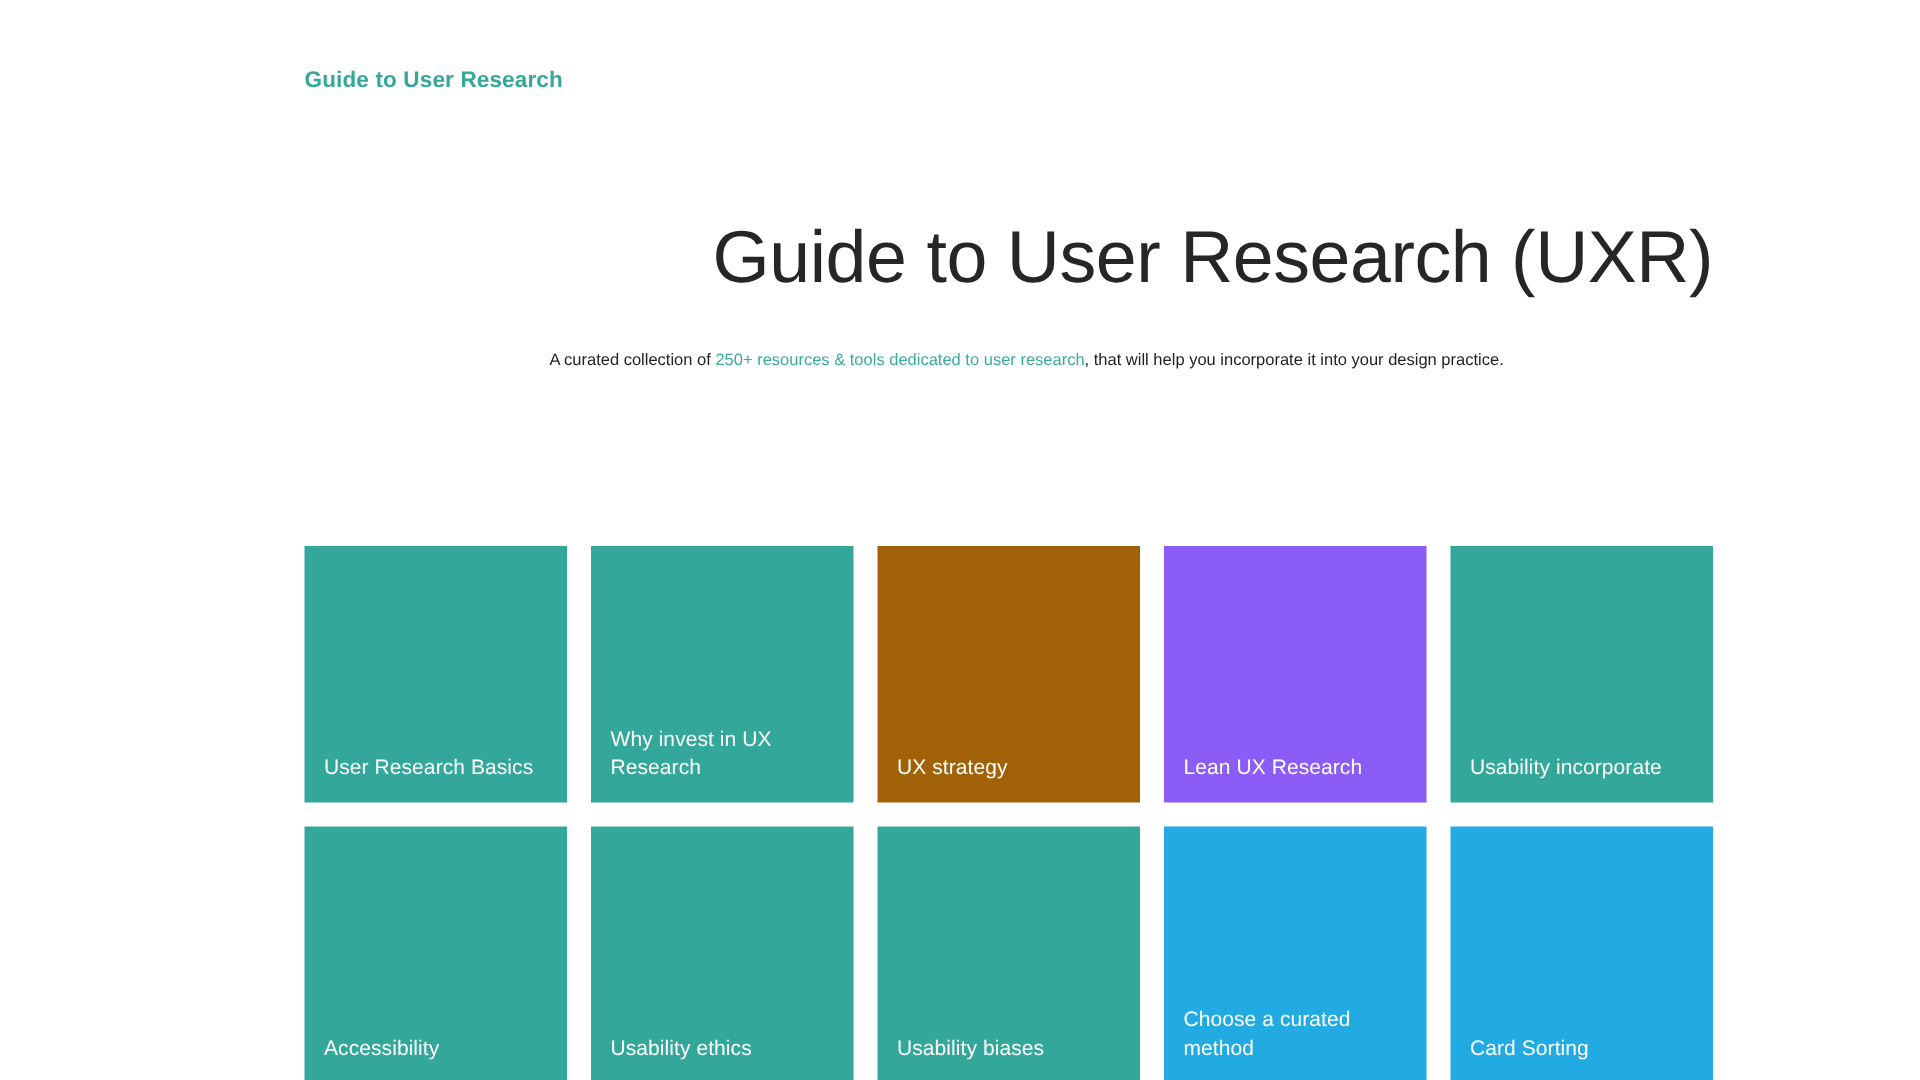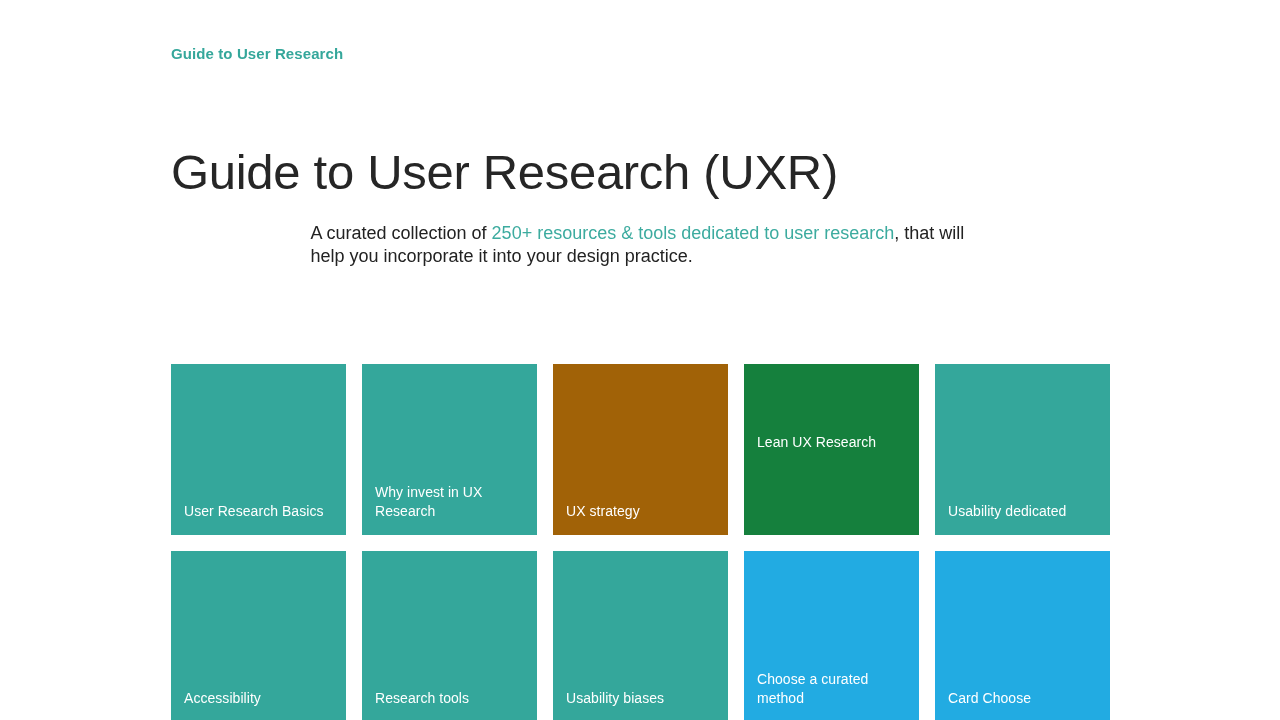--- a/index.html
+++ b/index.html
@@ -11,20 +11,21 @@
     background: #ffffff;
     font-family: "Liberation Sans", sans-serif;
     -webkit-font-smoothing: antialiased;
   }
 
   .page {
     position: relative;
     width: 1084px;
     height: 720px;
     background: #ffffff;
+    margin-left: 32px;
   }
 
   
   .site-header {
     position: absolute;
     left: 0;
     top: 0;
     width: 1280px;
     height: 110px;
     background: #ffffff;
@@ -48,37 +49,37 @@
     cursor: pointer;
     white-space: nowrap;
   }
 
   
   .hero {
     position: absolute;
     left: 171px;
     top: 140px;
     width: 939px;
-    text-align: left;
+    text-align: right;
   }
 
   .hero-title {
     font-size: 49px;
     font-weight: normal;
     color: #262626;
     line-height: 64px;
     letter-spacing: -0.3px;
     white-space: nowrap;
   }
 
   .hero-subtitle {
     margin-top: 18px;
-    font-size: 18px;
+    font-size: 11px;
     color: #222222;
-    line-height: 23px;
+    line-height: 37px;
     max-width: 660px;
     margin-left: auto;
     margin-right: auto;
   }
 
   .hero-subtitle .inline-link {
     color: #3cab9f;
     text-decoration: none;
     cursor: pointer;
   }
@@ -134,36 +135,36 @@
   <div class="card-grid" id="card-grid">
       <div class="card" style="background: rgb(52, 167, 155);">
         <span class="card-label">User Research Basics</span>
       </div>
       <div class="card" style="background: rgb(52, 167, 155);">
         <span class="card-label">Why invest in UX Research</span>
       </div>
       <div class="card" style="background: #a16207;">
         <span class="card-label">UX strategy</span>
       </div>
-      <div class="card" style="background: #15803d; align-items: center;">
+      <div class="card" style="background: #8b5cf6;">
         <span class="card-label">Lean UX Research</span>
       </div>
       <div class="card" style="background: rgb(52, 167, 155);">
-        <span class="card-label">Usability dedicated</span>
+        <span class="card-label">Usability incorporate</span>
       </div>
       <div class="card" style="background: rgb(52, 167, 155);">
         <span class="card-label">Accessibility</span>
       </div>
       <div class="card" style="background: rgb(52, 167, 155);">
-        <span class="card-label">Research tools</span>
+        <span class="card-label">Usability ethics</span>
       </div>
       <div class="card" style="background: rgb(52, 167, 155);">
         <span class="card-label">Usability biases</span>
       </div>
       <div class="card" style="background: rgb(34, 171, 226);">
         <span class="card-label">Choose a curated method</span>
       </div>
       <div class="card" style="background: rgb(34, 171, 226);">
-        <span class="card-label">Card Choose</span>
+        <span class="card-label">Card Sorting</span>
       </div>
     </div>
 
 </div>
 
 </body></html>

